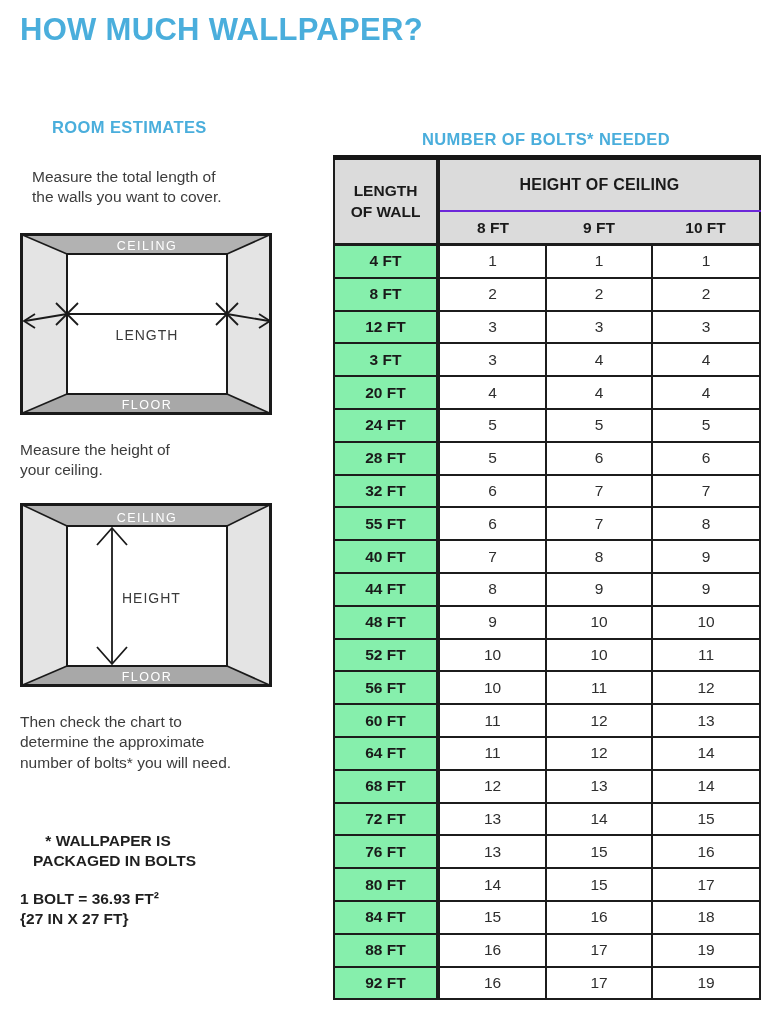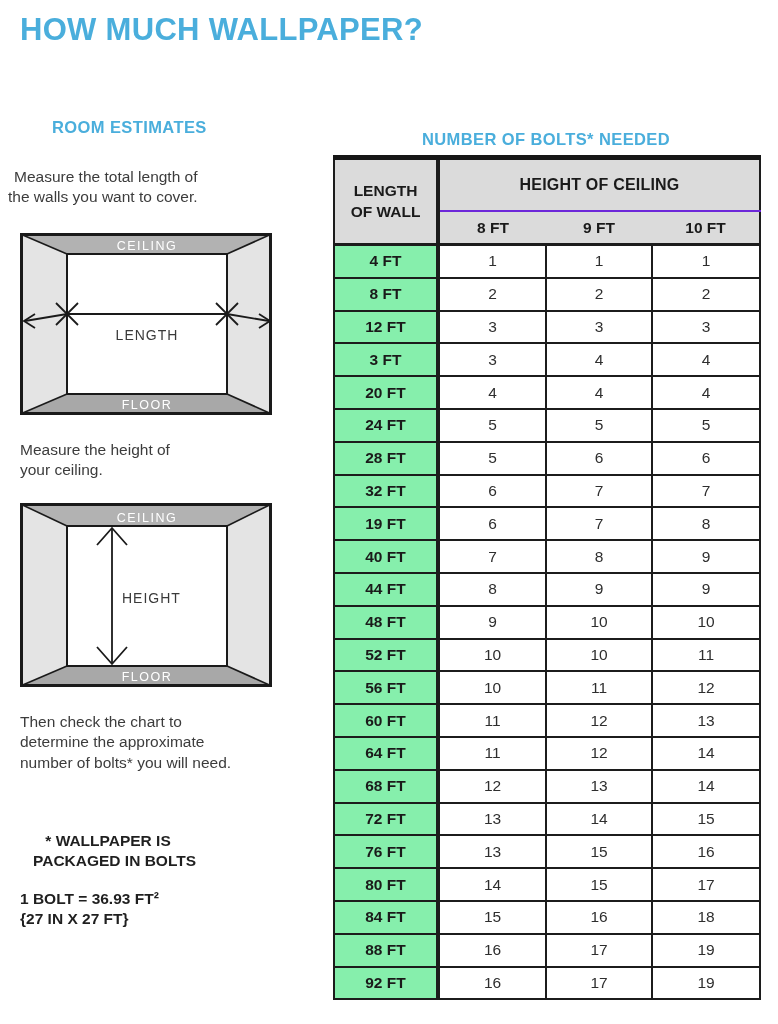--- a/index.html
+++ b/index.html
@@ -19,21 +19,21 @@
     font-size:16.5px; font-weight:bold; letter-spacing:0.4px;
     color:#4aaedc;
   }
   #room-estimates-heading { left:20px; top:118px;margin-left:32px; }
   #bolts-heading { left:333px; top:130px; width:426px; text-align:center; }
 
   .body-text {
     font-size:15.5px; color:#3c3c3c; line-height:1.32;
     white-space:pre-line;
   }
-  #step1 { left:8px; top:167px;text-align:right; }
+  #step1 { left:32px; top:167px; }
   #step2 { left:20px; top:440px; }
   #step3 { left:20px; top:712px; }
 
   .footnote {
     font-size:15.5px; font-weight:bold; color:#1f1f1f; line-height:1.28;
     white-space:pre-line;
   }
   #footnote-bolts { left:20px; top:831px; padding-left:13px; text-indent:-13px;text-align:center; }
   #footnote-size  { left:20px; top:889px; }
 
@@ -203,21 +203,21 @@
         <td>6</td>
         <td>6</td>
       </tr>
       <tr>
         <td class="rowlabel">32 FT</td>
         <td>6</td>
         <td>7</td>
         <td>7</td>
       </tr>
       <tr>
-        <td class="rowlabel">19 FT</td>
+        <td class="rowlabel">55 FT</td>
         <td>6</td>
         <td>7</td>
         <td>8</td>
       </tr>
       <tr>
         <td class="rowlabel">40 FT</td>
         <td>7</td>
         <td>8</td>
         <td>9</td>
       </tr>

